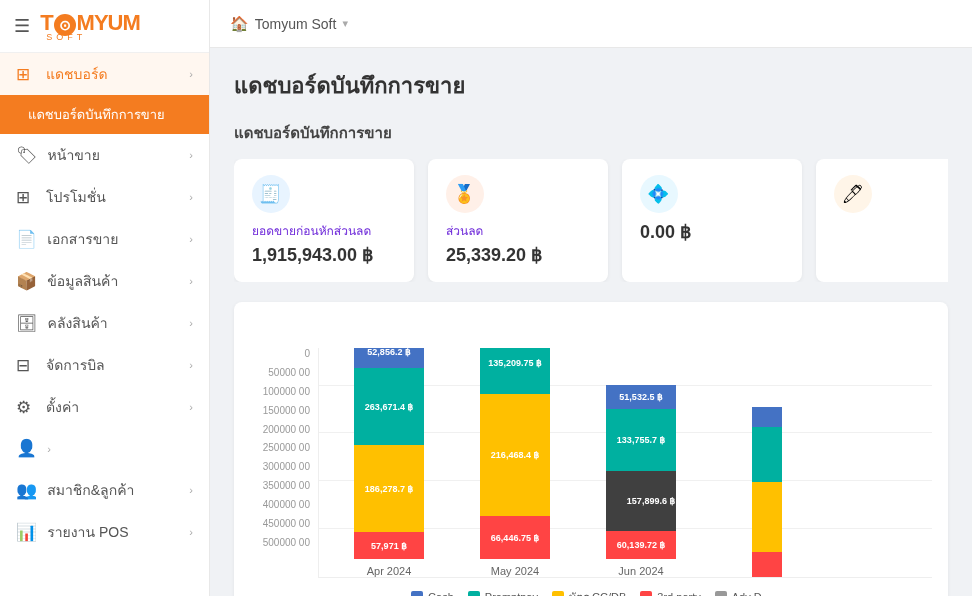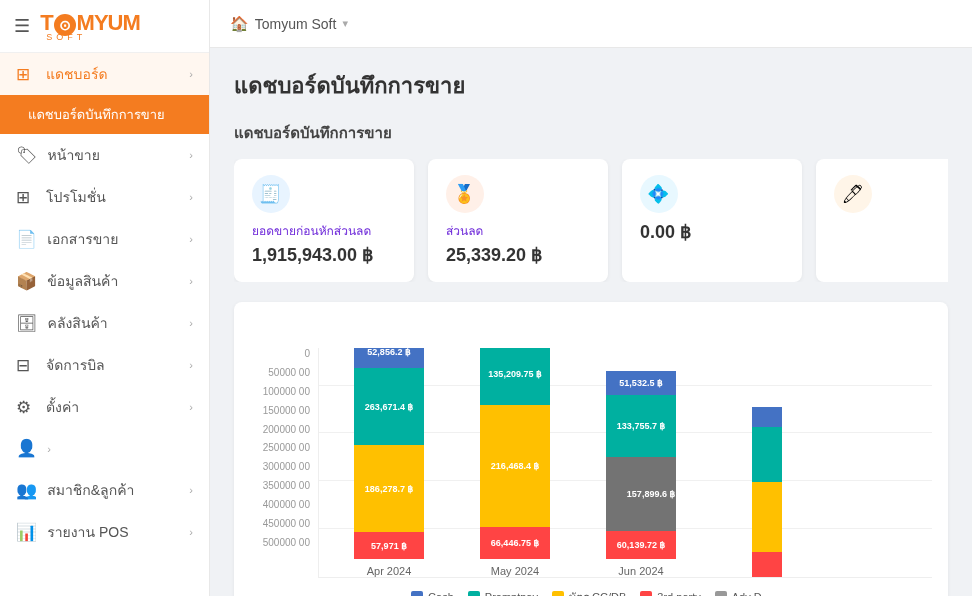--- a/index.html
+++ b/index.html
@@ -455,42 +455,42 @@
 
               <div class="bar-segment" style="background:#4472C4; height:32px;">
                 <span class="bar-label-text" style="font-size:9px;">52,856.2 ฿</span>
               </div>
             </div>
             <div class="bar-x-label">Apr 2024</div>
           </div>
 
           <div class="bar-group">
             <div class="bar-stack">
-              <div class="bar-segment" style="background:#FF4444; height:32px;">
+              <div class="bar-segment" style="background:#FF4444; height:43px;">
                 <span class="bar-label-text" style="font-size:9px;">66,446.75 ฿</span>
               </div>
               <div class="bar-segment" style="background:#FFC000; height:122px;">
                 <span class="bar-label-text" style="font-size:9px;">216,468.4 ฿</span>
               </div>
               <div class="bar-segment" style="background:#00B0A0; height:63px;">
                 <span class="bar-label-text" style="font-size:9px;">135,209.75 ฿</span>
               </div>
               <div class="bar-segment" style="background:#4472C4; height:20px;">
                 <span class="bar-label-text" style="font-size:12px;">43,223 ฿</span>
               </div>
             </div>
             <div class="bar-x-label">May 2024</div>
           </div>
 
           <div class="bar-group">
             <div class="bar-stack">
               <div class="bar-segment" style="background:#FF4444; height:28px;">
                 <span class="bar-label-text" style="font-size:9px;">60,139.72 ฿</span>
               </div>
-              <div class="bar-segment" style="background:#737373; height:74px;padding-left:20px;">
+              <div class="bar-segment" style="background:#404040; height:60px;padding-left:20px;">
                 <span class="bar-label-text" style="font-size:9px;">157,899.6 ฿</span>
               </div>
               <div class="bar-segment" style="background:#00B0A0; height:62px;">
                 <span class="bar-label-text" style="font-size:9px;">133,755.7 ฿</span>
               </div>
               <div class="bar-segment" style="background:#4472C4; height:24px;">
                 <span class="bar-label-text" style="font-size:9px;">51,532.5 ฿</span>
               </div>
             </div>
             <div class="bar-x-label">Jun 2024</div>

